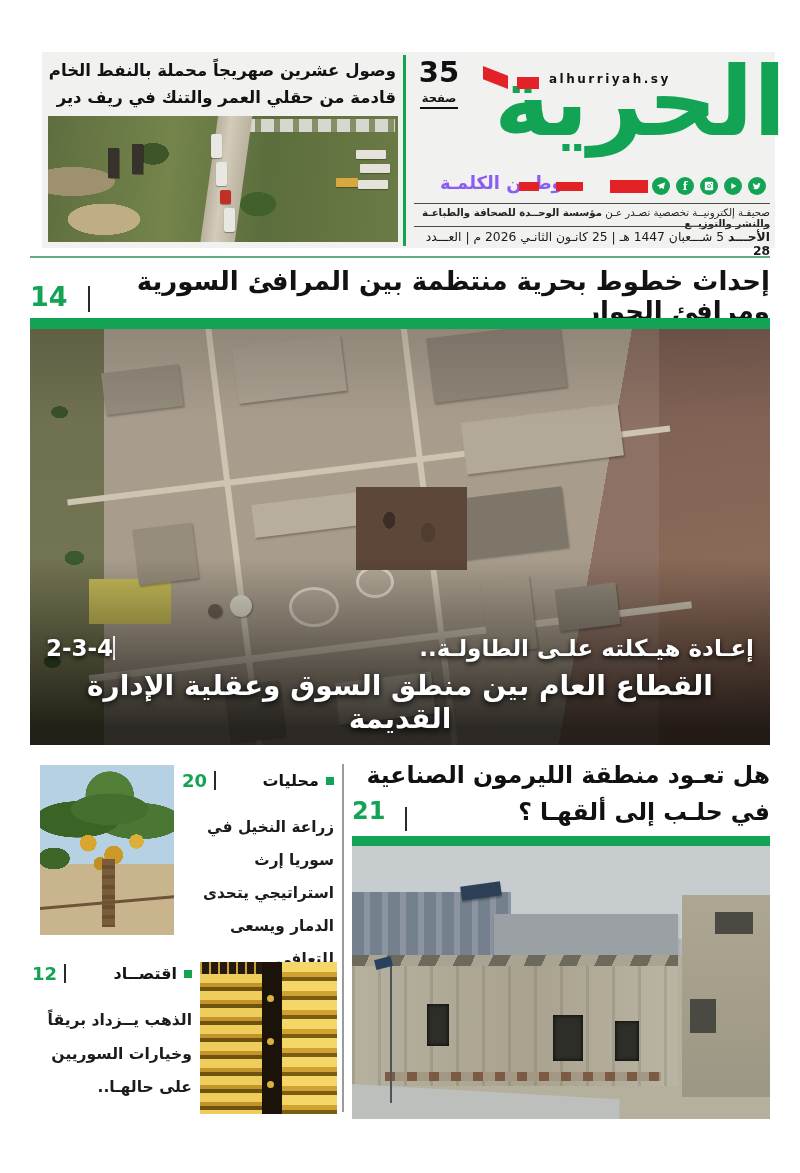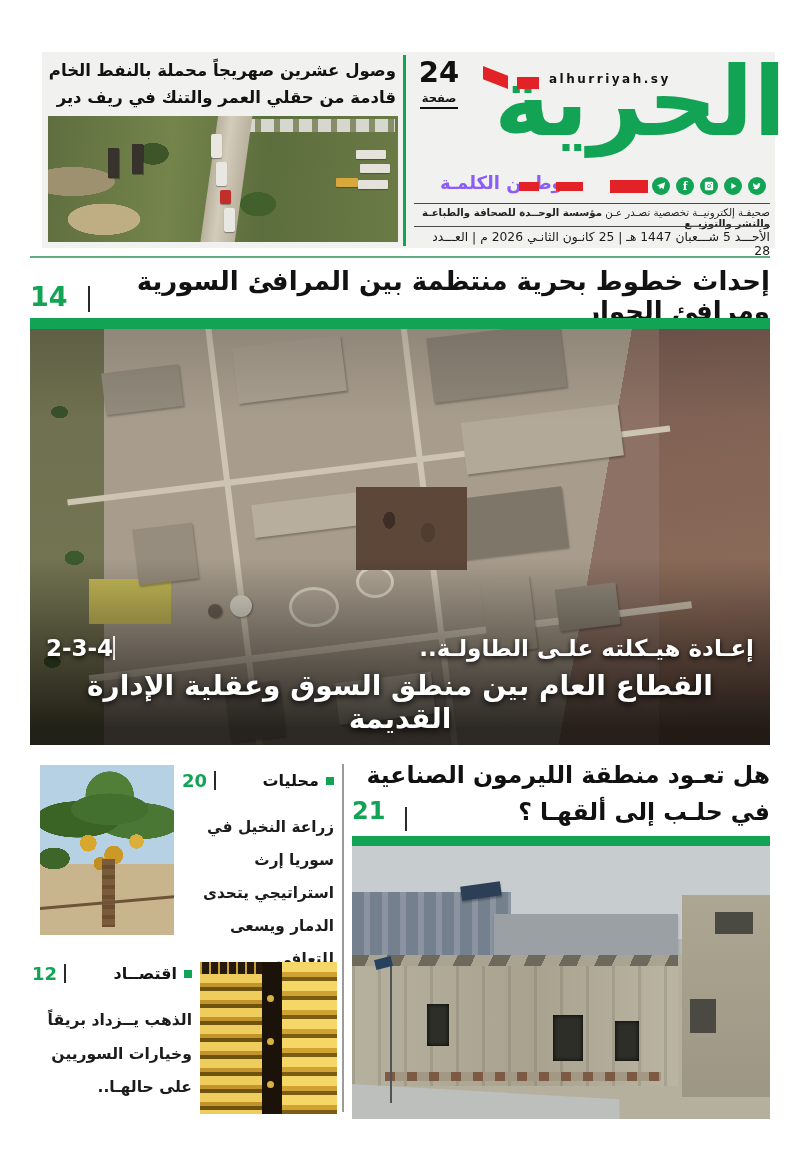--- a/index.html
+++ b/index.html
@@ -49,21 +49,21 @@
   .soc{width:18px;height:18px;border-radius:50%;background:#12a355;display:flex;align-items:center;justify-content:center;color:#fff;}
   .soc svg{width:10px;height:10px;fill:#fff;stroke:none;}
   .soc .f-letter{font-size:11px;font-weight:bold;color:#fff;line-height:1;font-family:"DejaVu Serif",serif;}
 
   .mast-rule{position:absolute;left:414px;width:356px;height:1px;background:#4a4a4a;}
   .rule1{top:203px;}
   .rule2{top:226px;}
   .tagline{position:absolute;left:414px;top:207px;width:356px;direction:rtl;text-align:right;font-size:10.2px;color:#222;}
   .tagline b{font-weight:bold;}
   .dateline{position:absolute;left:414px;top:230px;width:356px;direction:rtl;text-align:right;font-size:12.3px;color:#1a1a1a;}
-  .dateline .bold{font-weight:normal;margin-top:12px;}
+  .dateline .bold{font-weight:bold;margin-top:12px;}
 
   
   .thin-green{position:absolute;left:30px;top:256px;width:740px;height:2px;background:#63ac83;}
   .strip{position:absolute;left:30px;top:266px;width:740px;display:flex;direction:rtl;align-items:center;justify-content:space-between;}
   .strip-text{font-size:26px;font-weight:bold;color:#121212;}
   .pgroup{display:flex;direction:rtl;align-items:flex-end;gap:20px;}
   .vsep{width:2px;background:#2a2a2a;}
   .strip .vsep{height:26px;}
   .pnum{color:#12a355;font-weight:bold;}
   .strip .pnum{font-size:27px;}
@@ -190,21 +190,21 @@
     <div class="tower" style="left:84px;top:28px;"></div>
     <div class="park" style="right:12px;top:34px;"></div>
     <div class="park" style="right:8px;top:48px;"></div>
     <div class="park y" style="right:40px;top:62px;width:22px;"></div>
     <div class="park" style="right:10px;top:64px;"></div>
   </div>
 
   <div class="green-vline" data-interactable="false"></div>
 
   <div class="pages-badge" data-interactable="false">
-    <div class="pages-count" data-interactable="false">24</div>
+    <div class="pages-count" data-interactable="false">35</div>
     <div class="pages-label" data-interactable="false">صفحة</div>
   </div>
 
   <div class="logo-text" data-interactable="false">الحرية</div>
   <div class="red-flag" data-interactable="false"></div>
   <div class="red-rect" data-interactable="false"></div>
   <div class="website" data-interactable="true">alhurriyah.sy</div>
   <div class="slogan" data-interactable="false">وطــن الكلمـة</div>
   <div class="red-dash dash1" data-interactable="false"></div>
   <div class="red-dash dash2" data-interactable="false"></div>

